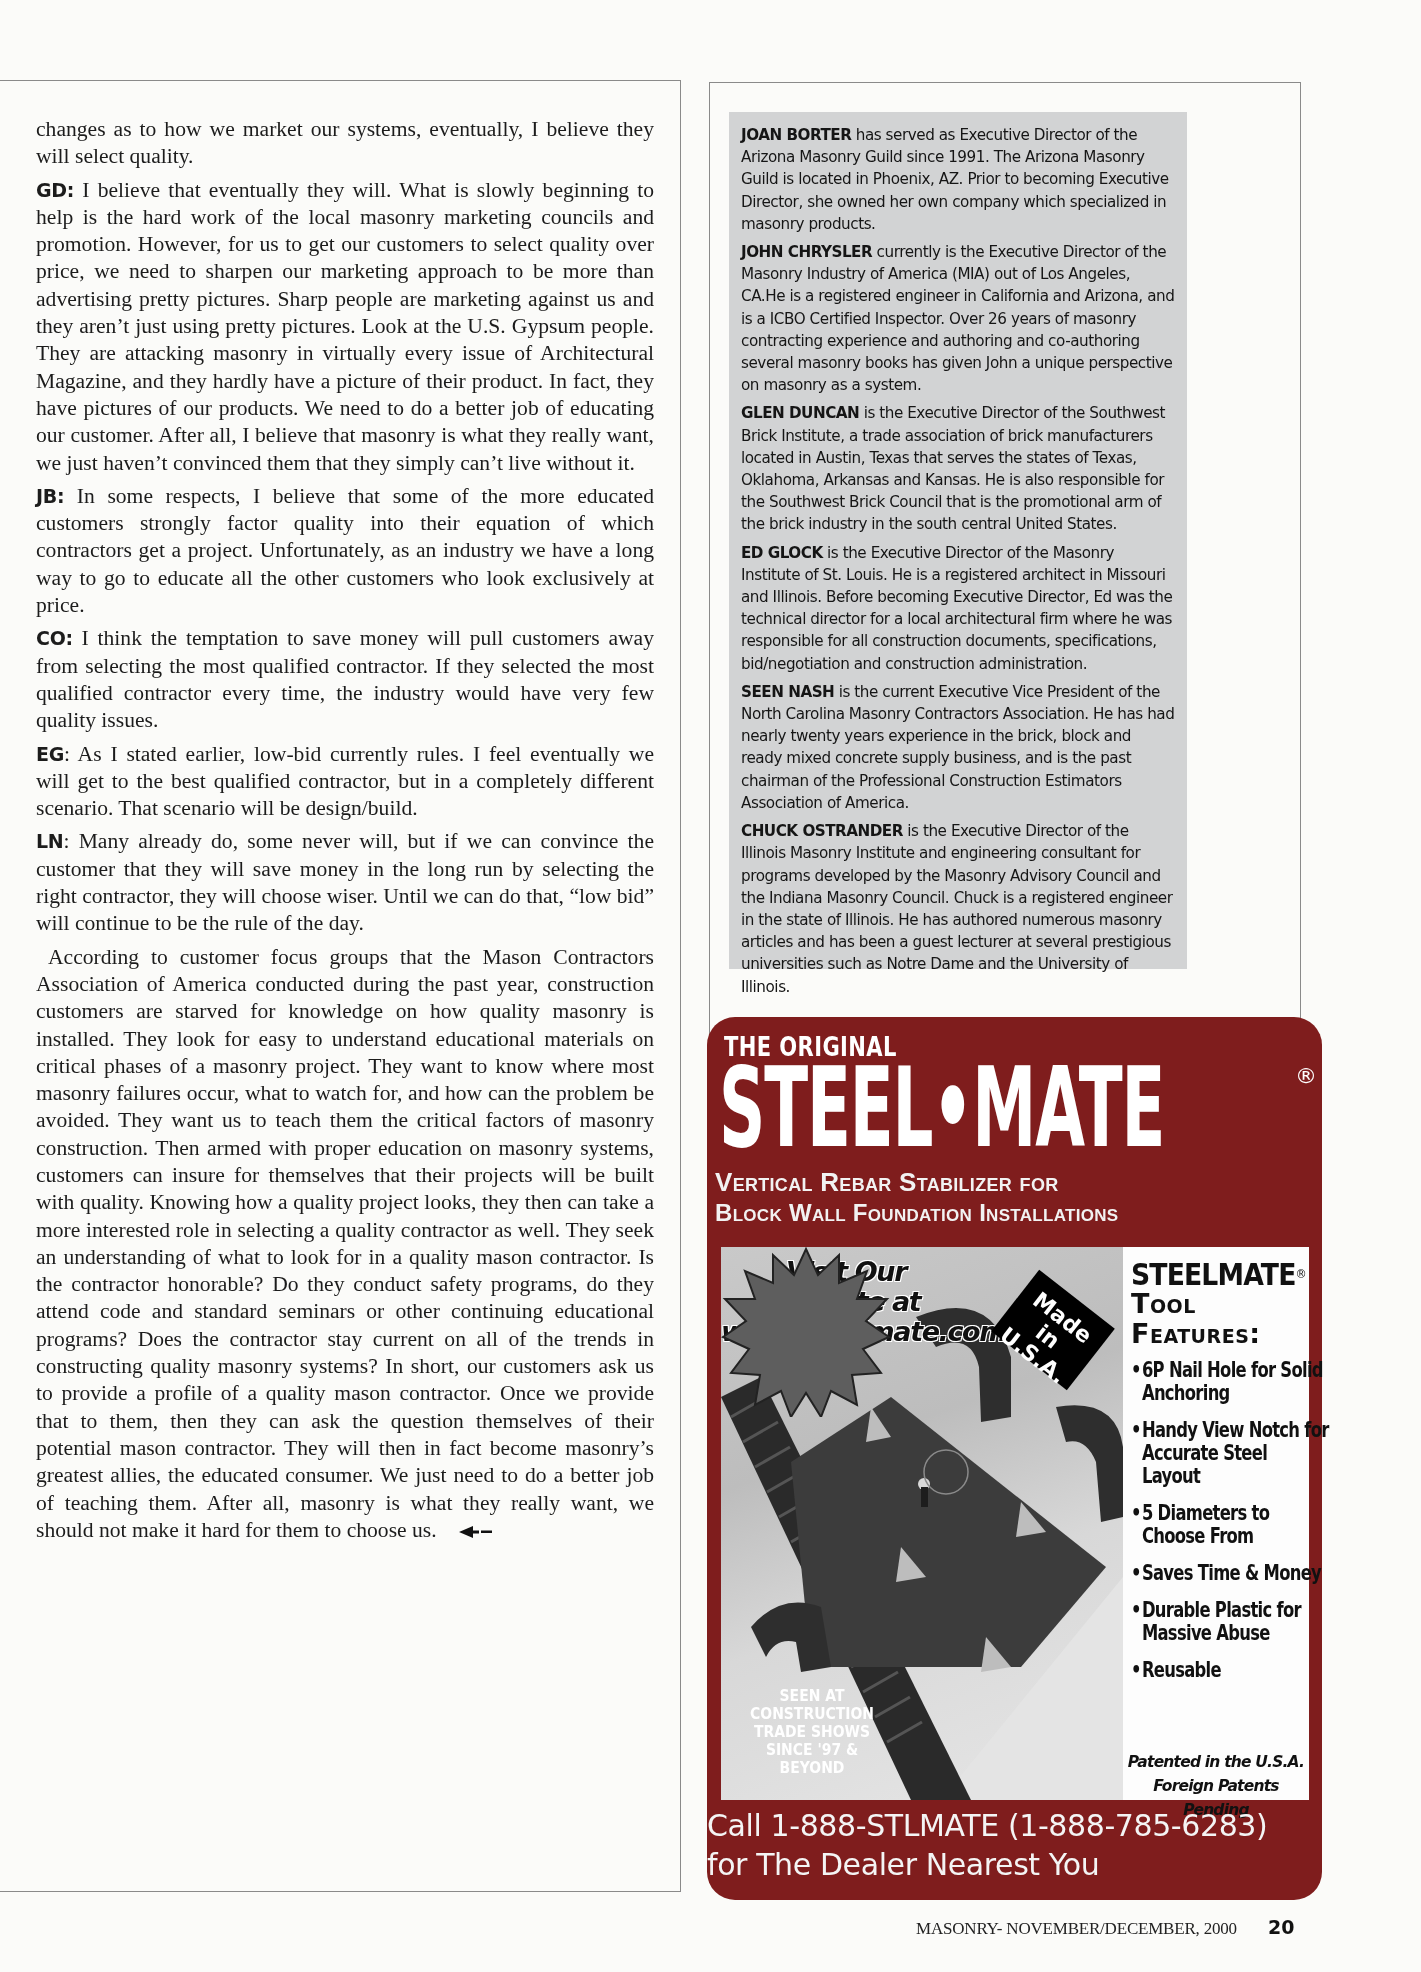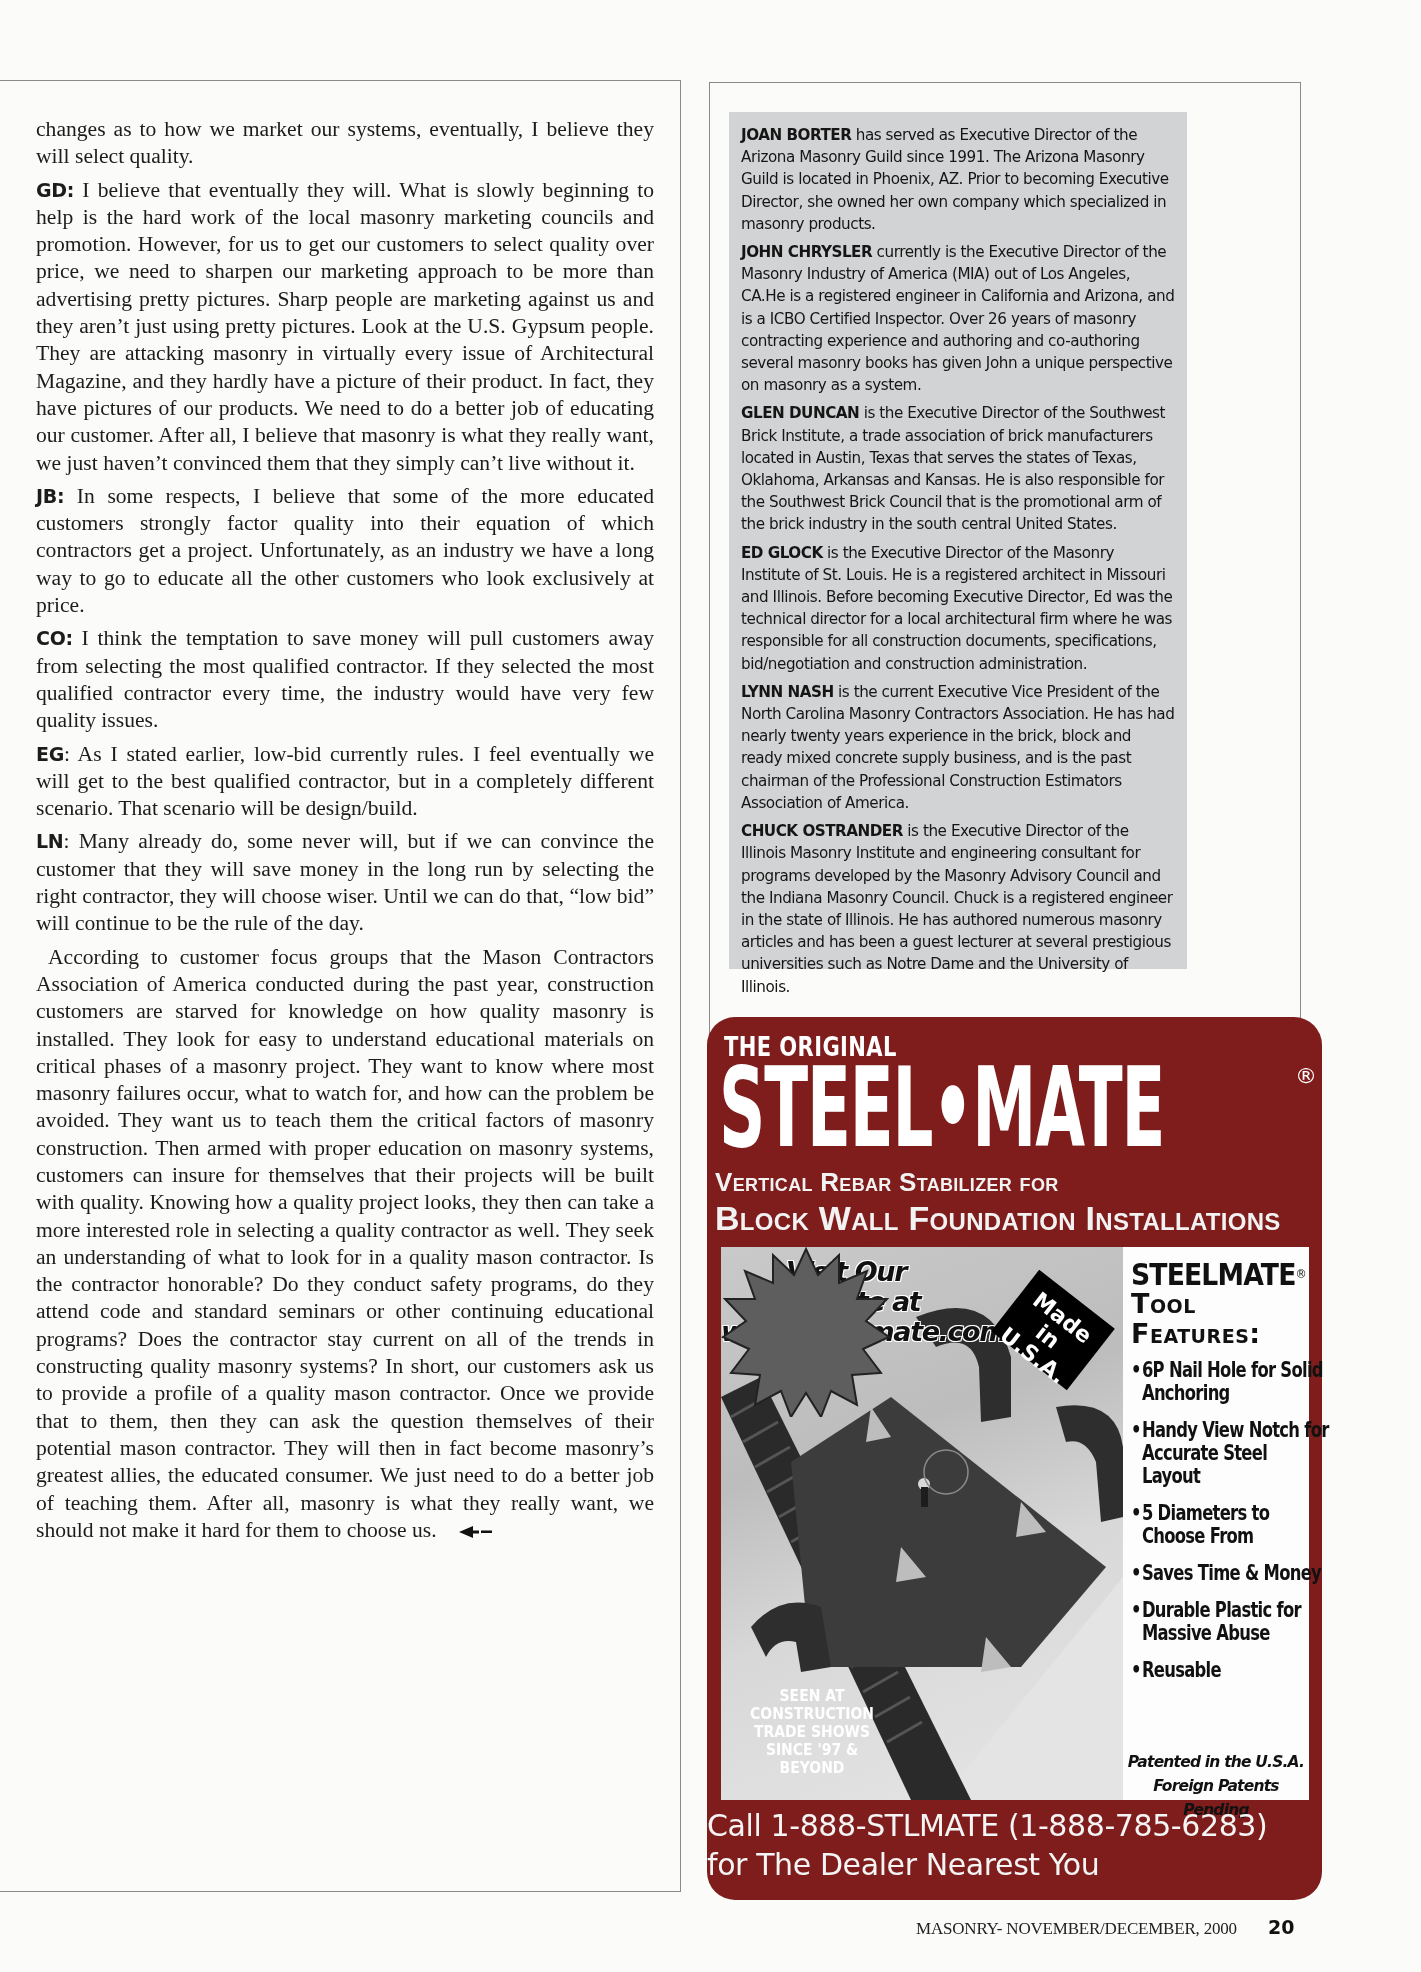--- a/index.html
+++ b/index.html
@@ -62,21 +62,21 @@
     font-family: "DejaVu Sans", sans-serif; font-weight: bold; font-size: 110px; line-height: 110px;
     letter-spacing: -2px; transform: scaleX(0.585); transform-origin: left top; white-space: nowrap;
   }
   .ad-reg { position: absolute; left: 588px; top: 46px; font-size: 22px; }
   .ad-sub {
     position: absolute; left: 8px; width: 100%; text-align: left;
     font-family: Liberation Sans, sans-serif; font-weight: bold; color: #f2f2f2;
     font-variant: small-caps; letter-spacing: 0.3px;
   }
   .ad-sub.l1 { top: 150px; font-size: 26px; }
-  .ad-sub.l2 { top: 182px; font-size: 34px; }
+  .ad-sub.l2 { top: 182px; font-size: 24px; }
 
   .ad-photo {
     position: absolute; left: 14px; top: 230px; width: 402px; height: 553px; overflow: hidden;
     background: linear-gradient(160deg, #c9c9c9 0%, #bdbdbd 35%, #d8d8d8 60%, #e6e6e6 100%);
   }
   .ad-photo svg { position: absolute; left: 0; top: 0; }
   .visit {
     position: absolute; left: 0; top: 10px; width: 250px; text-align: center;
     font-family: "DejaVu Sans", sans-serif; font-weight: bold; font-style: italic;
     color: #111; font-size: 27px; line-height: 30px; letter-spacing: -1.4px;
@@ -156,21 +156,21 @@
           <rect x="22" y="4.5" width="11" height="2.5" fill="#111"></rect>
         </svg></span></p>
 </div>
 
 <div class="bio-frame"></div>
 <div class="bio-panel">
   <p><span class="bio-name">JOAN BORTER</span><span>  has served as Executive Director of the Arizona Masonry Guild since 1991. The Arizona Masonry Guild is located in Phoenix, AZ. Prior to becoming Executive Director, she owned her own company which specialized in masonry products.</span></p>
   <p><span class="bio-name">JOHN CHRYSLER</span><span> currently is the Executive Director of the Masonry Industry of America (MIA) out of Los Angeles, CA.He is a registered engineer in California and Arizona, and is a ICBO Certified Inspector. Over 26 years of masonry contracting experience and authoring and co-authoring several masonry books has given John a unique perspective on masonry as a system.</span></p>
   <p><span class="bio-name">GLEN DUNCAN</span><span> is the Executive Director of the Southwest Brick Institute, a trade association of brick manufacturers located in Austin, Texas that serves the states of Texas, Oklahoma, Arkansas and Kansas. He is also responsible for the Southwest Brick Council that is the promotional arm of the brick industry in the south central United States.</span></p>
   <p><span class="bio-name">ED GLOCK</span><span> is the Executive Director of the Masonry Institute of St. Louis. He is a registered architect in Missouri and Illinois. Before becoming Executive Director, Ed was the technical director for a local architectural firm where he was responsible for all construction documents, specifications, bid/negotiation and construction administration.</span></p>
-  <p><span class="bio-name">LYNN NASH</span><span> is the current Executive Vice President of the North Carolina Masonry Contractors Association. He has had nearly twenty years experience in the brick, block and ready mixed concrete supply business, and is the past chairman of the Professional Construction Estimators Association of America.</span></p>
+  <p><span class="bio-name">SEEN NASH</span><span> is the current Executive Vice President of the North Carolina Masonry Contractors Association. He has had nearly twenty years experience in the brick, block and ready mixed concrete supply business, and is the past chairman of the Professional Construction Estimators Association of America.</span></p>
   <p><span class="bio-name">CHUCK OSTRANDER</span><span> is the Executive Director of the Illinois Masonry Institute and engineering consultant for programs developed by the Masonry Advisory Council and the Indiana Masonry Council.  Chuck is a registered engineer in the state of Illinois.  He has authored numerous masonry articles and has been a guest lecturer at several prestigious universities such as Notre Dame and the University of Illinois.</span></p>
 </div>
 
 <div class="ad">
   <div class="ad-eyebrow">THE ORIGINAL</div>
   <div class="ad-brand">STEEL•MATE</div>
   <div class="ad-reg">®</div>
   <div class="ad-sub l1">Vertical Rebar Stabilizer for</div>
   <div class="ad-sub l2">Block Wall Foundation Installations</div>
 

